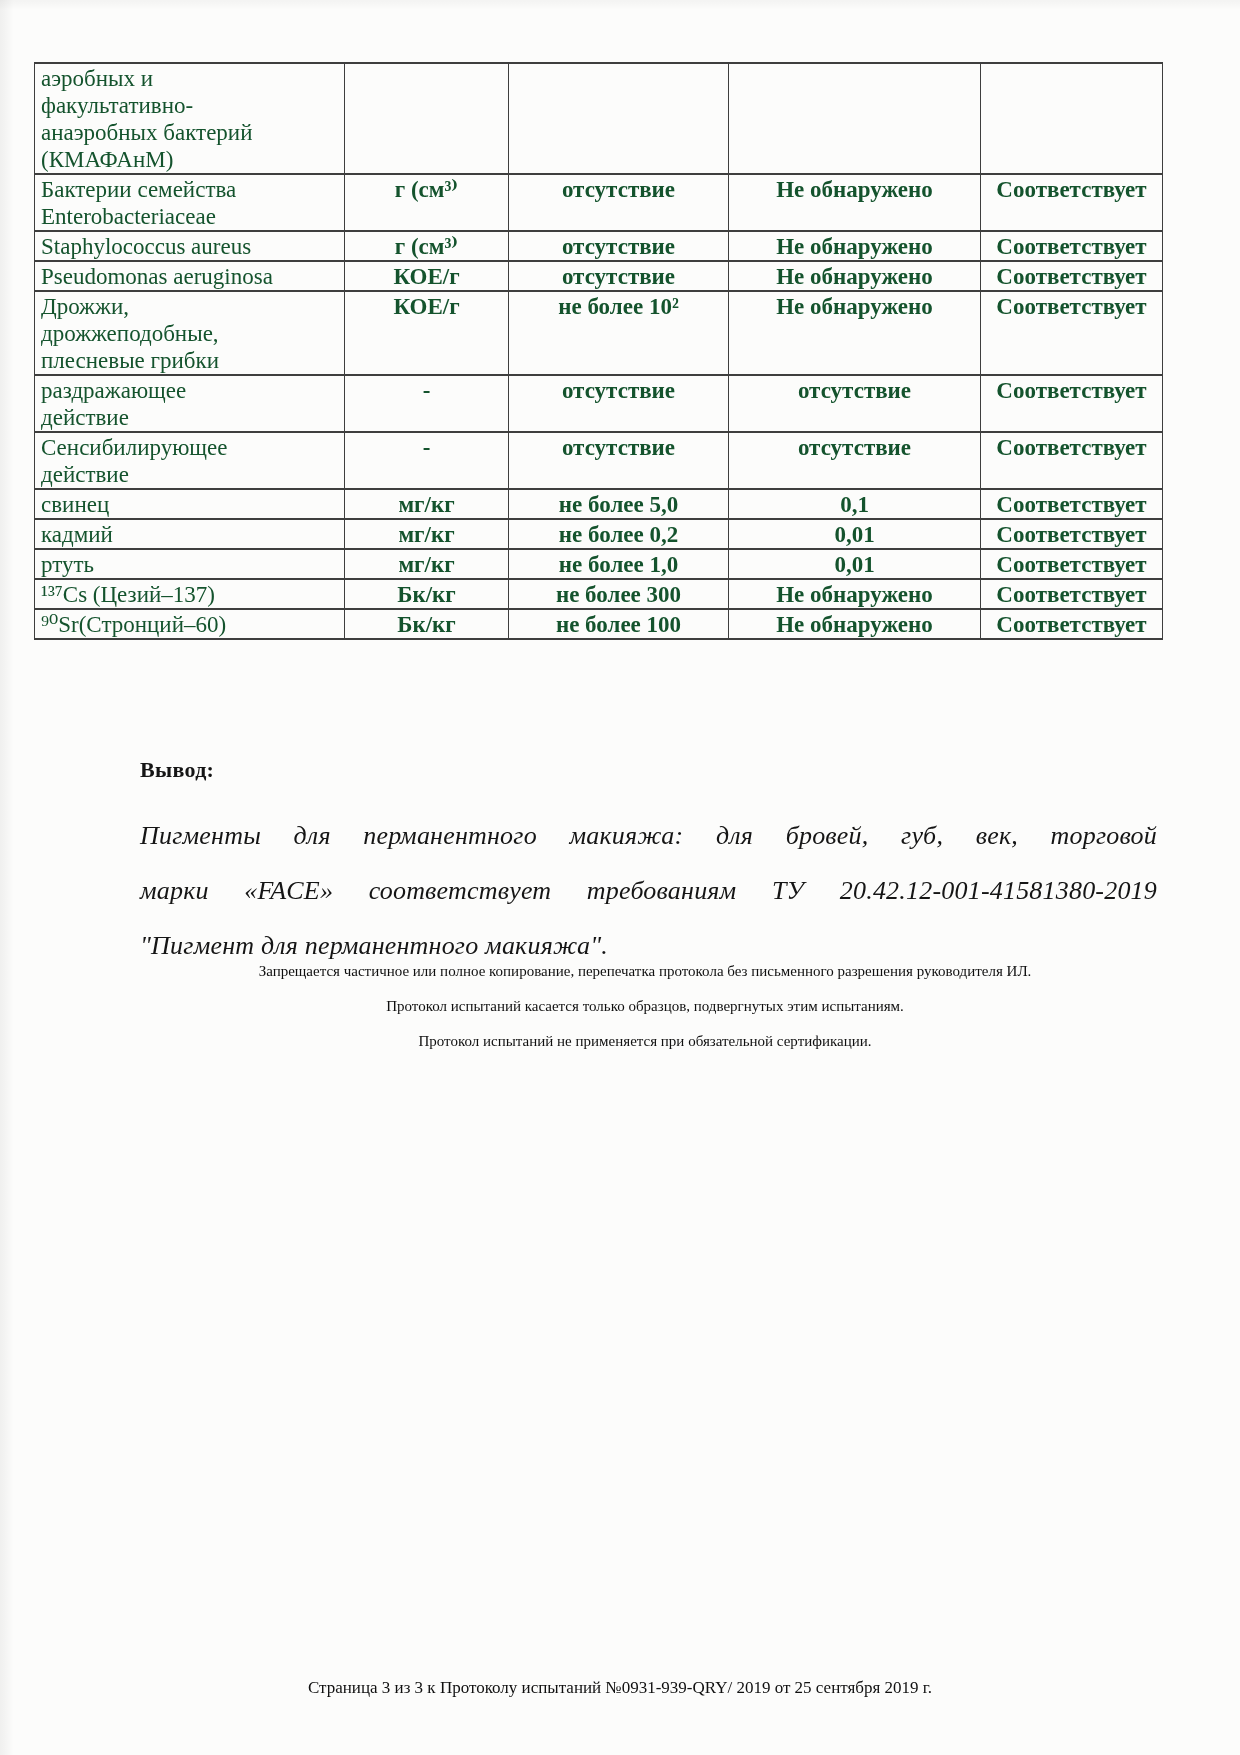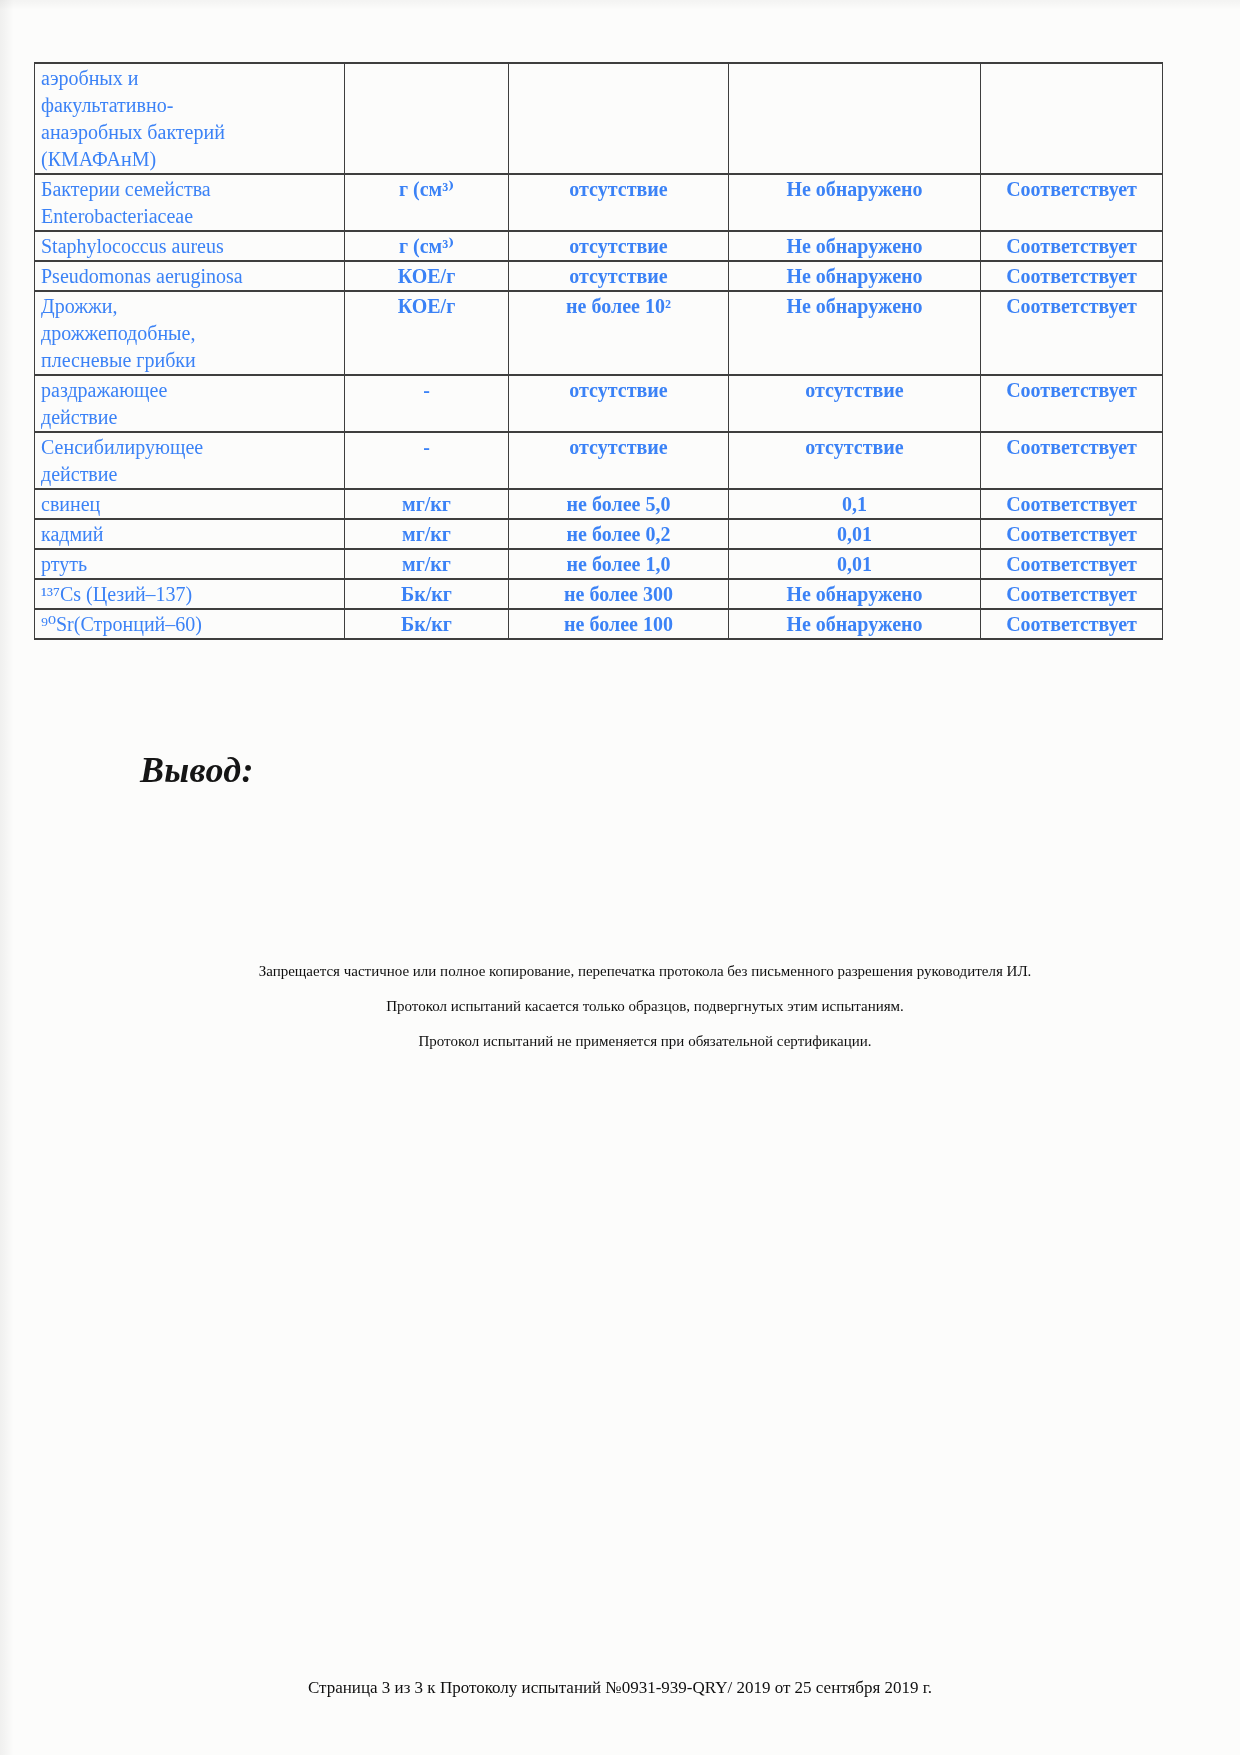--- a/index.html
+++ b/index.html
@@ -18,37 +18,37 @@
   .page::after{
     content:"";position:absolute;left:0;top:0;right:0;height:10px;
     background:linear-gradient(180deg,rgba(0,0,0,0.035),rgba(0,0,0,0));
     pointer-events:none;
   }
 
   
   table.results-table{
     position:absolute;left:34px;top:62px;width:1128px;
     border-collapse:collapse;table-layout:fixed;
-    color:#3b82f6;font-size:20px;
+    color:#14532d;font-size:23px;
   }
   table.results-table td{
     border:1.5px solid #3e3e3e;
     border-top-width:2px;border-bottom-width:2px;
     padding:1px 6px 0 6px;
     vertical-align:top;
     line-height:27px;
     overflow:hidden;
   }
   td.c0{text-align:left;padding-left:15px;white-space:pre-line;}
   td.c1,td.c2,td.c3,td.c4{text-align:center;font-weight:bold;}
 
   
   .conclusion{position:absolute;left:140px;top:752px;width:1017px;color:#151515;}
   .conclusion-heading{
-    font-weight:bold;font-style:italic;font-size:36px;line-height:36px;
+    font-weight:bold;font-size:22px;line-height:36px;
     margin-bottom:20px;letter-spacing:0.3px;
   }
   .cline{
     font-style:italic;font-size:26px;line-height:55px;height:55px;
     letter-spacing:0.2px;
   }
   .cline.just{text-align:justify;text-align-last:justify;}
   .cline.plain{text-align:left;}
 
   
@@ -167,20 +167,25 @@
           <td class="c1">Бк/кг</td>
           <td class="c2">не более 100</td>
           <td class="c3">Не обнаружено</td>
           <td class="c4">Соответствует</td>
         </tr>
       </tbody>
   </table>
 
   <div class="conclusion">
     <div class="conclusion-heading">Вывод:</div>
+    <div class="conclusion-body" id="conclusion-body">
+        <div class="cline just">Пигменты для перманентного макияжа: для бровей, губ, век, торговой</div>
+        <div class="cline just">марки «FACE» соответствует требованиям ТУ 20.42.12-001-41581380-2019</div>
+        <div class="cline plain">"Пигмент для перманентного макияжа".</div>
+      </div>
   </div>
 
   <div class="notes" id="notes">
       <div class="note">Запрещается частичное или полное копирование, перепечатка протокола без письменного разрешения руководителя ИЛ.</div>
       <div class="note">Протокол испытаний касается только образцов, подвергнутых этим испытаниям.</div>
       <div class="note note-last">Протокол испытаний не применяется при обязательной сертификации.</div>
     </div>
 
   <div class="footer">
     <span>Страница 3 из 3 к Протоколу испытаний №0931-939-QRY/ 2019 от 25 сентября 2019 г.</span>

